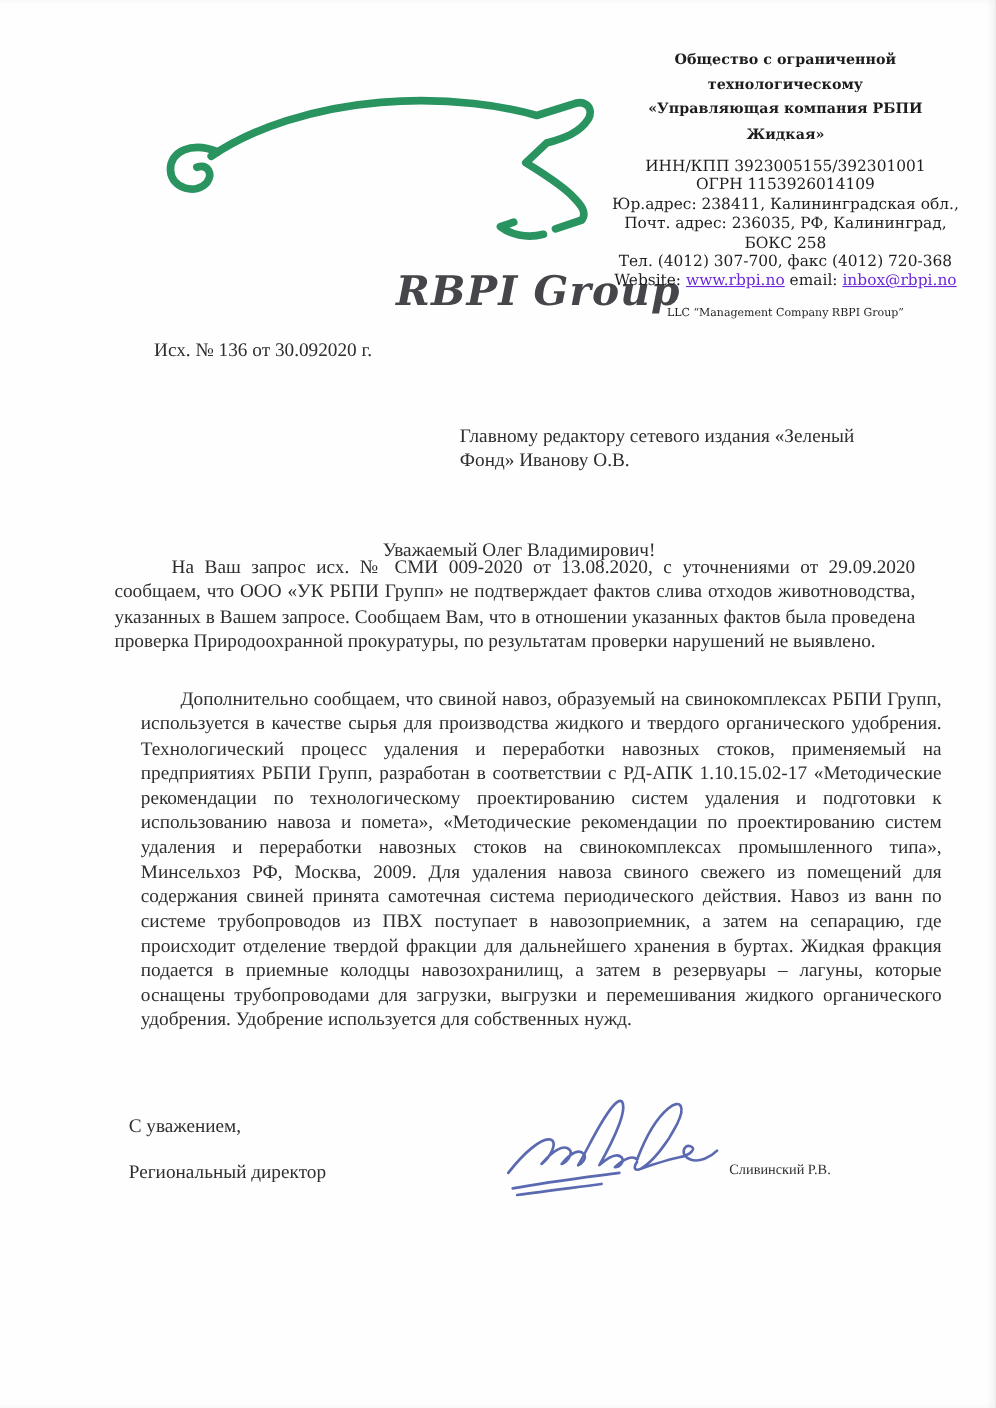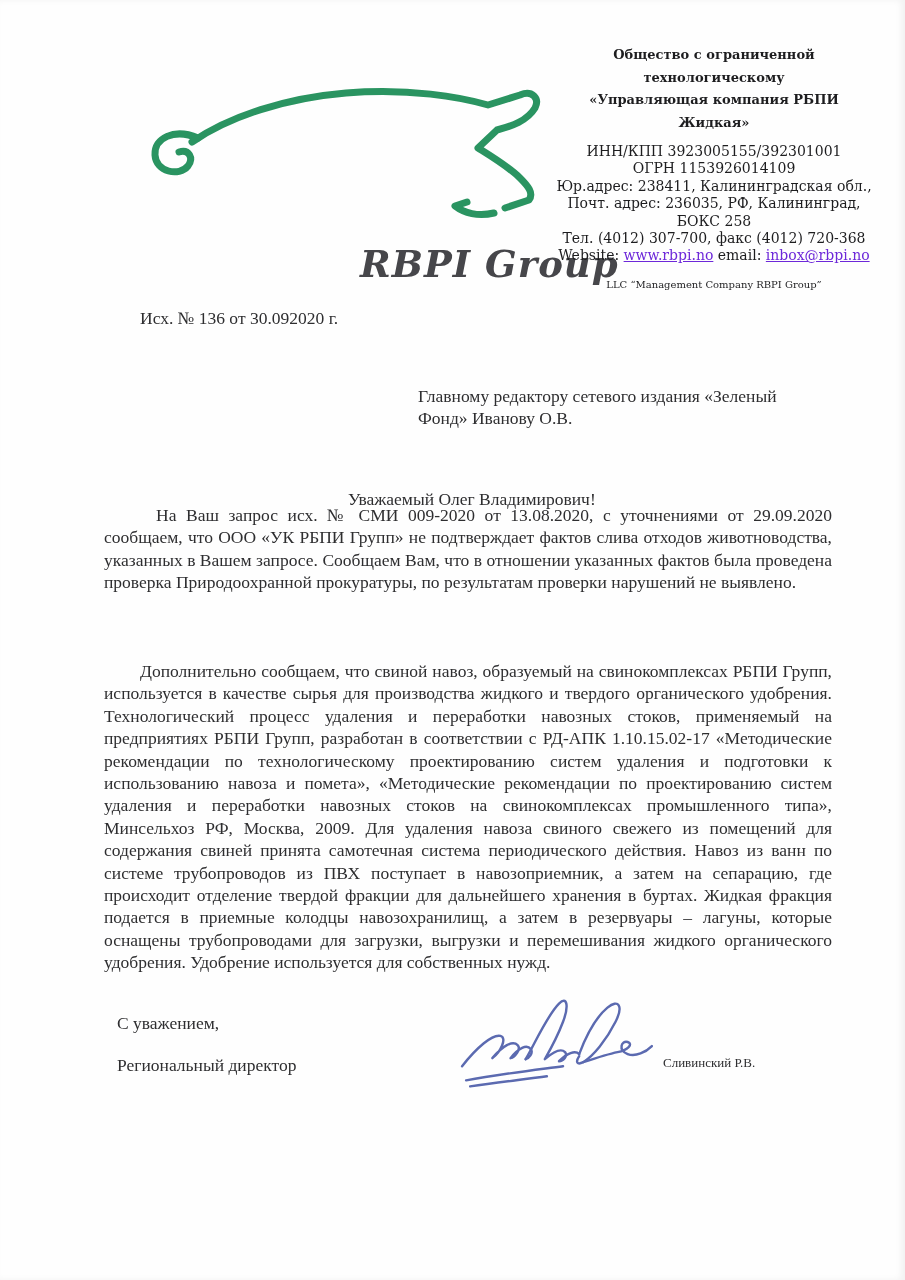--- a/index.html
+++ b/index.html
@@ -36,21 +36,21 @@
   
   .ref-line{position:absolute;left:140px;top:308px;font-size:17.5px;}
   .addressee{position:absolute;left:418px;top:385px;width:420px;font-size:17.5px;line-height:22.4px;}
   .salutation{position:absolute;left:348px;top:465px;font-size:17.5px;margin-top:24px;}
   .para{
     position:absolute;left:104px;width:728px;
     font-size:17.5px;line-height:22.4px;
     text-align:justify;
   }
   .para-1{top:504px;text-indent:52px;}
-  .para-2{top:660px;text-indent:36px;}
+  .para-2{top:624px;text-indent:36px;margin-left:24px;}
   
   .regards{position:absolute;left:117px;top:1013px;font-size:17.5px;}
   .position-title{position:absolute;left:117px;top:1055px;font-size:17.5px;}
   .signature-wrap{position:absolute;left:454px;top:995px;width:210px;height:96px;}
   .signer-name{position:absolute;left:663px;top:1055px;font-size:13px;}
 </style>
 </head>
 <body>
 
 <div class="page">

